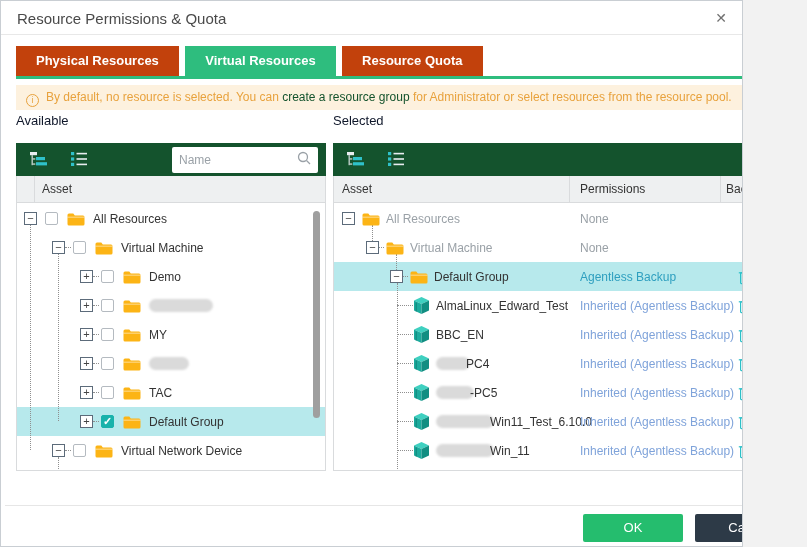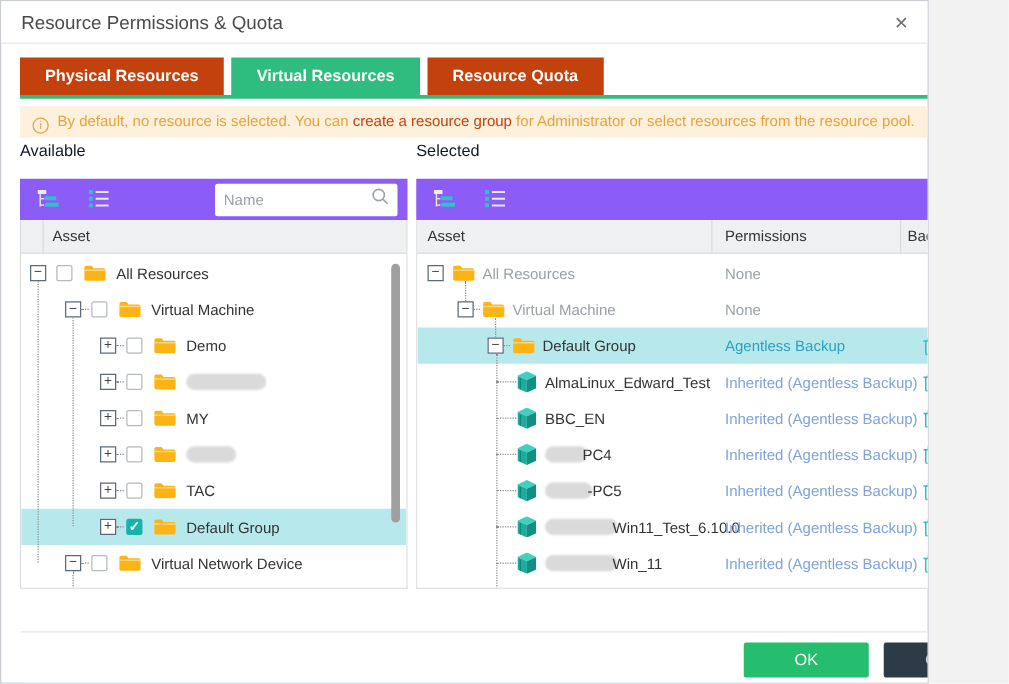--- a/index.html
+++ b/index.html
@@ -17,27 +17,27 @@
   .tab { display:inline-block; height:30px; line-height:30px; padding:0 20px; margin-right:2px;
          background:#c2410c; color:#fff; font-size:13px; font-weight:600; cursor:pointer; vertical-align:top; }
   .tab.active { background:#2ebd7e; }
   .tab-underline { position:absolute; top:75px; left:15px; width:777px; height:3px; background:#2ebd7e; }
 
   
   .banner { position:absolute; top:84px; left:15px; width:777px; height:25px; background:#fdf1de;
             font-size:12px; line-height:25px; color:#e8a23d; padding-left:10px; white-space:nowrap; overflow:hidden; }
   .banner .info-i { display:inline-block; width:13px; height:13px; border:1px solid #e8a23d; border-radius:50%;
             font-size:9px; line-height:11px; text-align:center; vertical-align:-2px; margin-right:7px; font-style:normal; }
-  .banner a { color:#c2410c; text-decoration:none; cursor:pointer; }
+  .banner a { color:#14532d; text-decoration:none; cursor:pointer; }
 
   .pane-label { position:absolute; top:112px; font-size:13px; color:#0f172a; }
 
   
   .panel { position:absolute; top:142px; height:328px; }
-  .ptoolbar { position:absolute; top:0; left:0; right:0; height:33px; background:#8b5cf6; display:flex; align-items:center; padding:0 8px;gap:12px; }
+  .ptoolbar { position:absolute; top:0; left:0; right:0; height:33px; background:#14532d; display:flex; align-items:center; padding:0 8px;gap:12px; }
   .ticon { width:17px; height:16px; margin:0 6px; cursor:pointer; }
   .search { margin-left:auto; width:146px; height:26px; background:#fff; border-radius:2px; display:flex; align-items:center; padding:0 7px; }
   .search input { border:none; outline:none; flex:1; font-size:12px; color:#333; font-family:"Liberation Sans",sans-serif; min-width:0; }
   .search input::placeholder { color:#9aa1a7; }
   .clearbtn { margin-left:auto; color:#fff; font-size:13px; font-weight:700; cursor:pointer; padding-right:4px; }
 
   .pbody { position:absolute; top:33px; left:0; right:0; bottom:0; border:1px solid #d9dbdd; border-top:none; background:#fff; }
   .pcolhead { position:absolute; top:0; left:0; right:0; height:27px; background:#eef0f1; border-bottom:1px solid #d9dbdd; }
   .pcolhead .col { position:absolute; top:6px; font-size:12px; color:#333; }
   .pcolhead .sep { position:absolute; top:0; bottom:0; width:1px; background:#d9dbdd; }
@@ -57,21 +57,21 @@
   .blob { position:absolute; top:8px; height:13px; border-radius:7px; background:#dadada; filter:blur(1px); z-index:2; }
   .perm { position:absolute; left:246px; top:8px; font-size:12px; white-space:nowrap; z-index:2; }
   .perm.muted { color:#9aa1a7; } .perm.link { color:#2e9fbf; } .perm.inherited { color:#7fa3da; }
   .rm { position:absolute; left:404px; top:7px; z-index:2; cursor:pointer; }
   .rm.dash { font-size:12px; color:#9aa1a7; left:409px; top:8px; cursor:default; }
   .vline { position:absolute; width:0; border-left:1px dotted #8f8f8f; z-index:1; }
   .hstub { position:absolute; height:0; border-top:1px dotted #8f8f8f; top:14px; z-index:1; }
   .thumb { position:absolute; width:7px; border-radius:4px; background:#9f9f9f; z-index:4; cursor:pointer; }
 
   
-  .footer { position:absolute; left:16px; right:0; bottom:0; height:41px; border-top:1px solid #e6e6e6; background:#fff; }
+  .footer { position:absolute; left:4px; right:0; bottom:0; height:41px; border-top:1px solid #e6e6e6; background:#fff; }
   .btn { position:absolute; top:8px; height:28px; font-size:13px; color:#fff; text-align:center; line-height:28px; border-radius:2px; cursor:pointer; }
   .btn-ok { left:578px; width:100px; background:#25bd6e; }
   .btn-cancel { left:690px; width:107px; background:#2d3a47; }
 </style>
 </head>
 <body>
 
 <div id="dialog">
 
   <div class="dlg-header">

